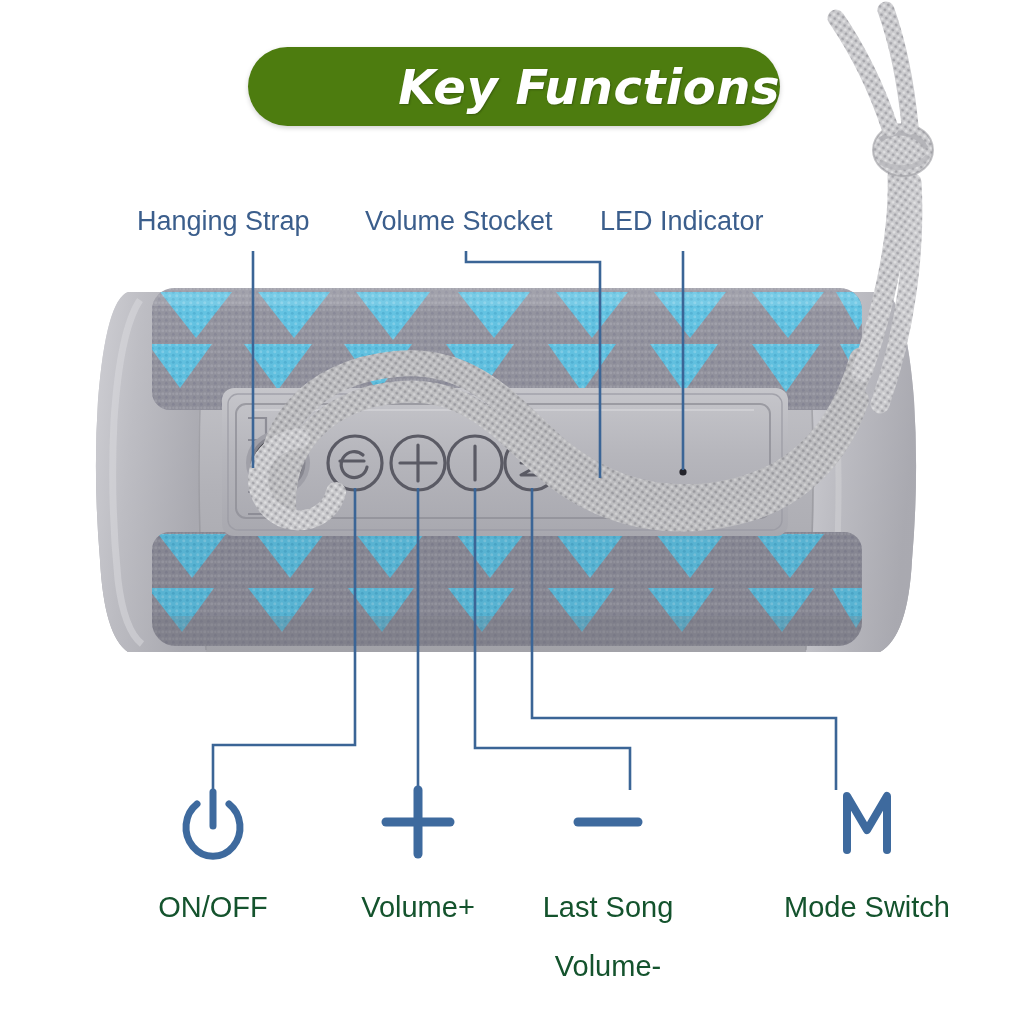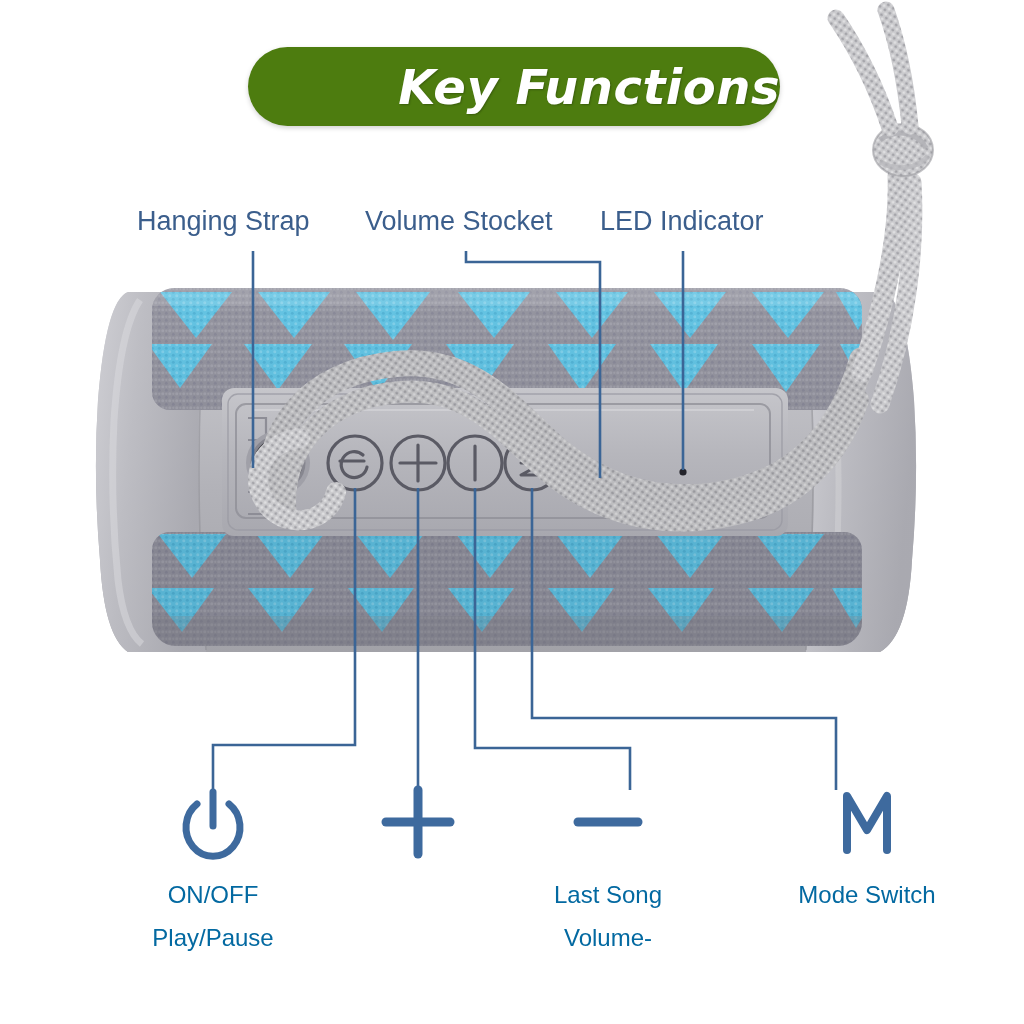--- a/index.html
+++ b/index.html
@@ -60,24 +60,24 @@
     color: #3e6a9e;
   }
   .legend-icon {
     height: 84px;
     display: flex;
     align-items: center;
     justify-content: center;
   }
   .legend-line {
     font-family: "Liberation Sans", sans-serif;
-    font-size: 24px;
-    color: #0369a1;
+    font-size: 29px;
+    color: #14532d;
     white-space: nowrap;
-    margin-top: 11px;
+    margin-top: 20px;
     line-height: 1.35;
   }
 
   
   .layer {
     position: absolute;
     left: 0;
     top: 0;
     width: 1024px;
     height: 1024px;
@@ -314,30 +314,30 @@
   </svg>
 
   <div class="legend-col" style="left:113px; top:784px; width:200px;">
     <div class="legend-icon">
       <svg width="80" height="84" viewBox="0 0 80 84">
         <path d="M24,20 A27,29 0 1 0 56,20" fill="none" stroke="#3e6a9e" stroke-width="7" stroke-linecap="round"></path>
         <line x1="40" y1="8" x2="40" y2="42" stroke="#3e6a9e" stroke-width="7" stroke-linecap="round"></line>
       </svg>
     </div>
     <div class="legend-line">ON/OFF</div>
-    <div class="legend-line">Play/Pause</div>
   </div>
 
   <div class="legend-col" style="left:318px; top:784px; width:200px;">
     <div class="legend-icon">
       <svg width="80" height="84" viewBox="0 0 80 84">
         <line x1="40" y1="6" x2="40" y2="70" stroke="#3e6a9e" stroke-width="9" stroke-linecap="round"></line>
         <line x1="8" y1="38" x2="72" y2="38" stroke="#3e6a9e" stroke-width="9" stroke-linecap="round"></line>
       </svg>
     </div>
+    <div class="legend-line">Volume+</div>
   </div>
 
   <div class="legend-col" style="left:508px; top:784px; width:200px;">
     <div class="legend-icon">
       <svg width="80" height="84" viewBox="0 0 80 84">
         <line x1="10" y1="38" x2="70" y2="38" stroke="#3e6a9e" stroke-width="9" stroke-linecap="round"></line>
       </svg>
     </div>
     <div class="legend-line">Last Song</div>
     <div class="legend-line">Volume-</div>

